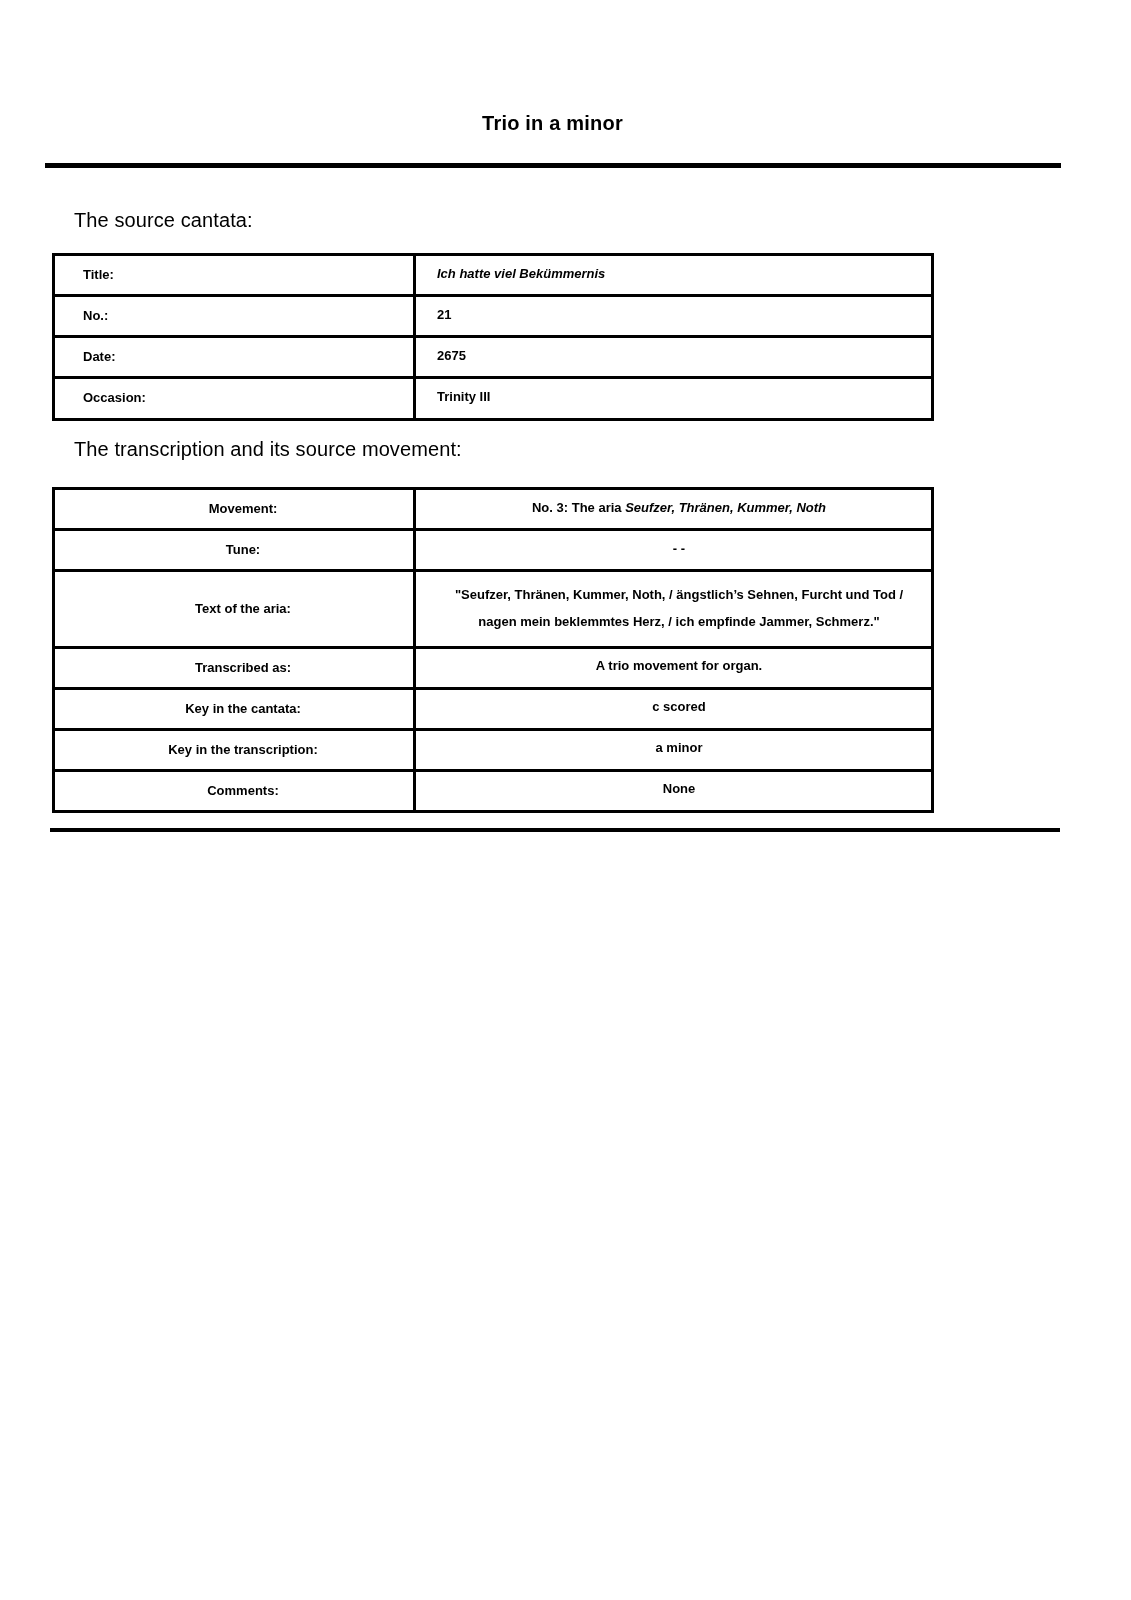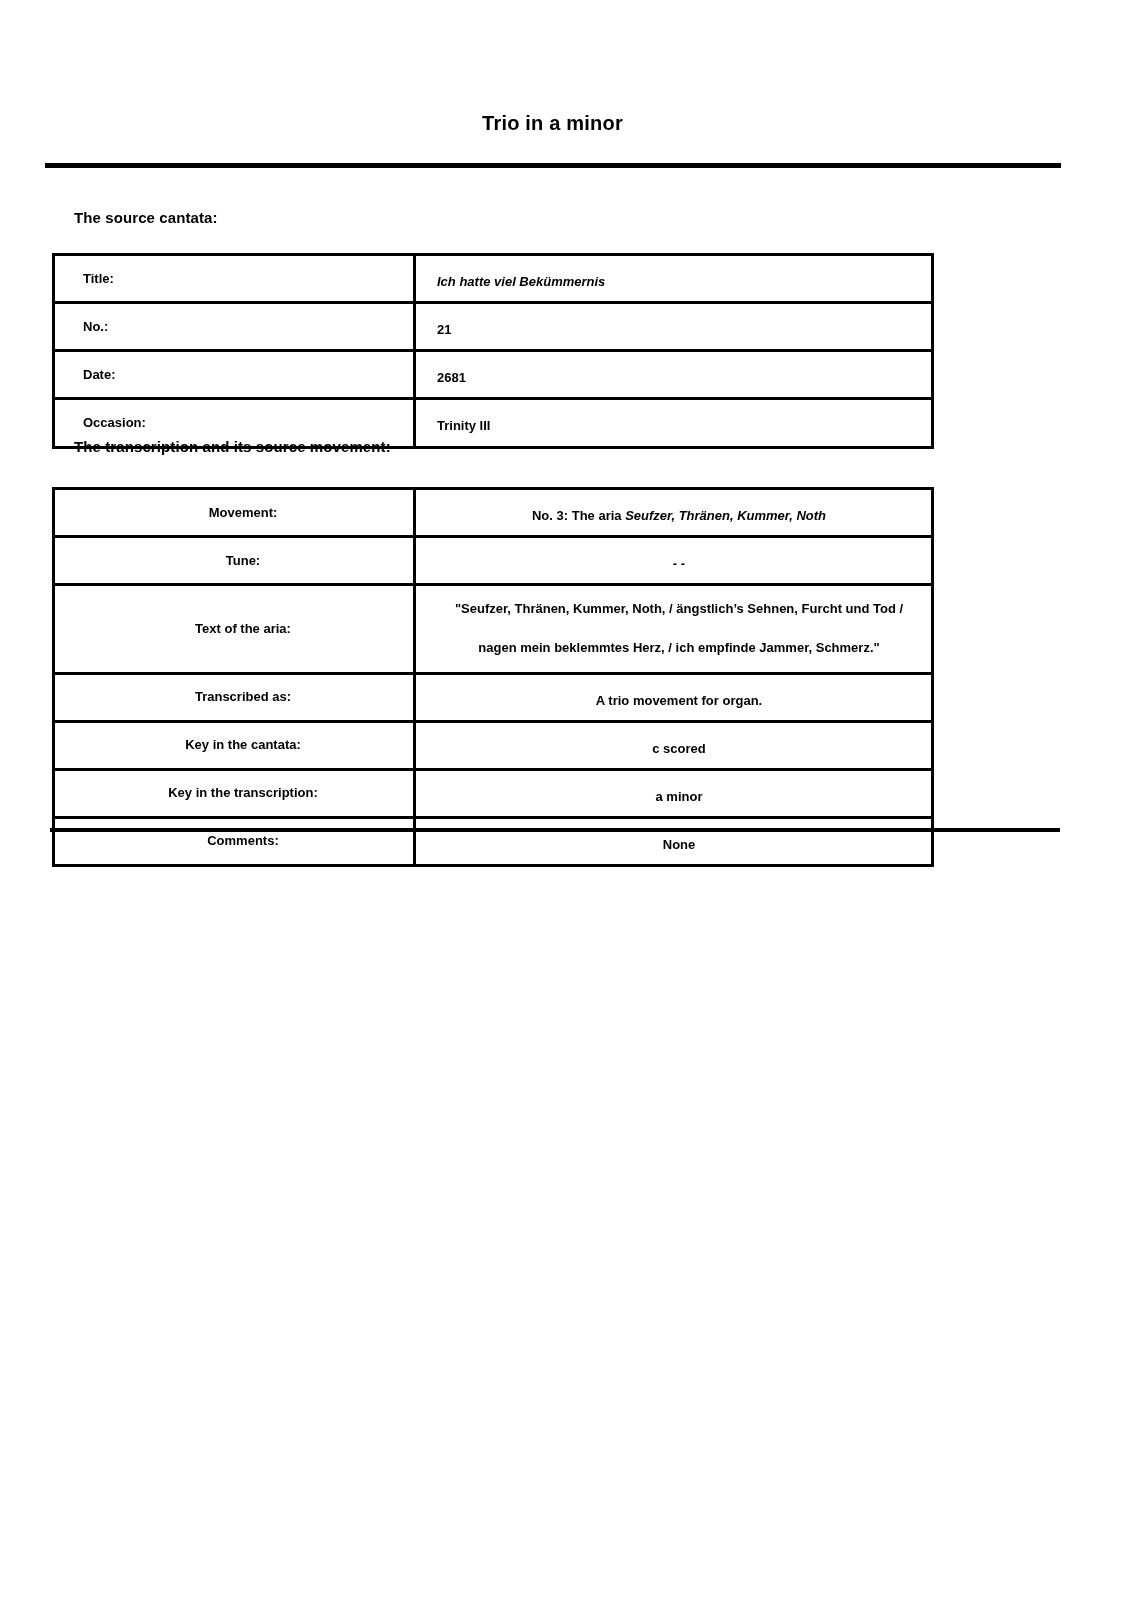--- a/index.html
+++ b/index.html
@@ -50,22 +50,22 @@
     left: 50px;
     top: 828px;
     width: 1010px;
     height: 4px;
     background: #000000;
   }
 
   
   .section-heading {
     position: absolute;
-    font-size: 15px;
-    font-weight: bold;
+    font-size: 20px;
+    font-weight: normal;
     letter-spacing: 0.1px;
   }
   #heading-source   { left: 74px; top: 209px; }
   #heading-transcr  { left: 74px; top: 438px; }
 
   
   .info-table {
     position: absolute;
     left: 52px;
     width: 882px;
@@ -83,35 +83,35 @@
     font-size: 13px;
     font-weight: bold;
     line-height: 1.55;
   }
   .info-table td.label-cell {
     width: 320px;
     padding: 9px 10px 9px 28px;
     white-space: nowrap;
   }
   .info-table td.value-cell {
-    padding: 16px 10px 9px 21px;
+    padding: 6px 10px 9px 21px;
   }
   .info-table tr.row-tall td {
     padding-top: 13px;
     padding-bottom: 13px;
   }
 
   .row-h-1 { height: 35px; }
 
   em.it {
     font-style: italic;
     font-weight: bold;
   }
   .value-line { display: block; }
-  .value-line + .value-line { margin-top: 19px; }
+  .value-line + .value-line { margin-top: 7px; }
 </style>
 </head>
 <body>
 
 <div class="page">
 
   <div class="doc-title">Trio in a minor</div>
 
   <div class="rule-top"></div>
 
@@ -124,21 +124,21 @@
         <td class="value-cell">
           <em class="it">Ich hatte viel Bekümmernis</em>
         </td>
       </tr>
       <tr class="row-h-1">
         <td class="label-cell">No.:</td>
         <td class="value-cell">21</td>
       </tr>
       <tr class="row-h-1">
         <td class="label-cell">Date:</td>
-        <td class="value-cell">2681</td>
+        <td class="value-cell">2675</td>
       </tr>
       <tr class="row-h-1">
         <td class="label-cell">Occasion:</td>
         <td class="value-cell">Trinity III</td>
       </tr>
     </tbody>
   </table>
 
   <div class="section-heading" id="heading-transcr">The transcription and its source movement:</div>
 

